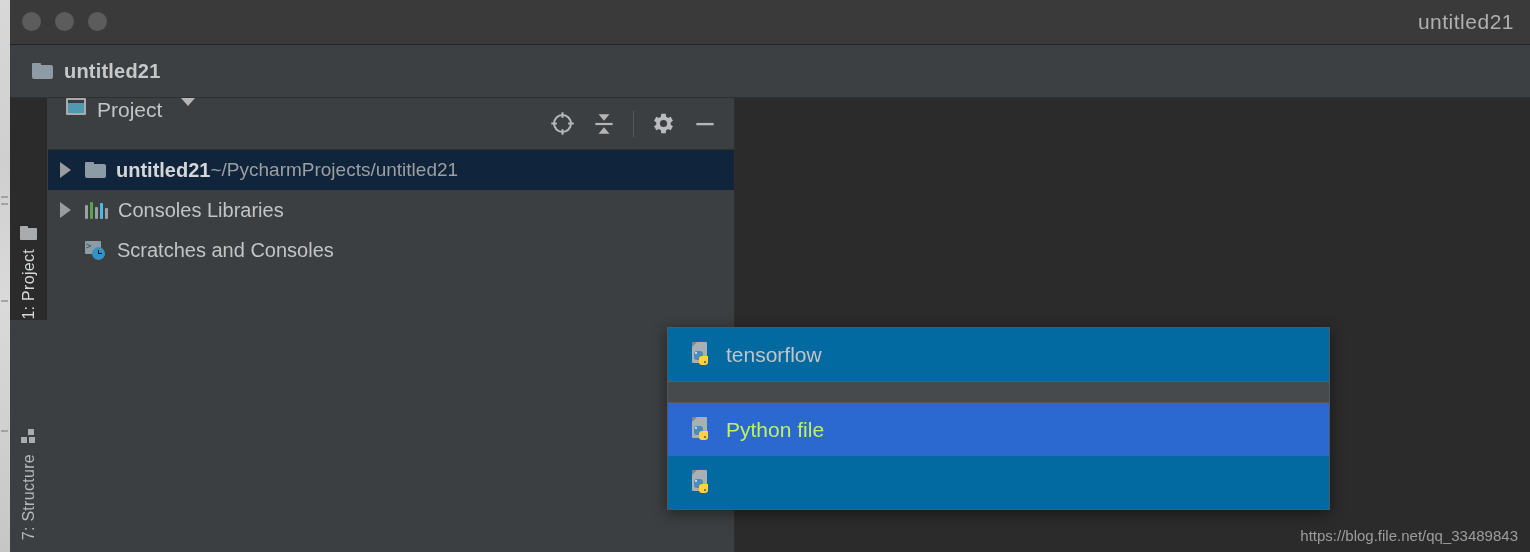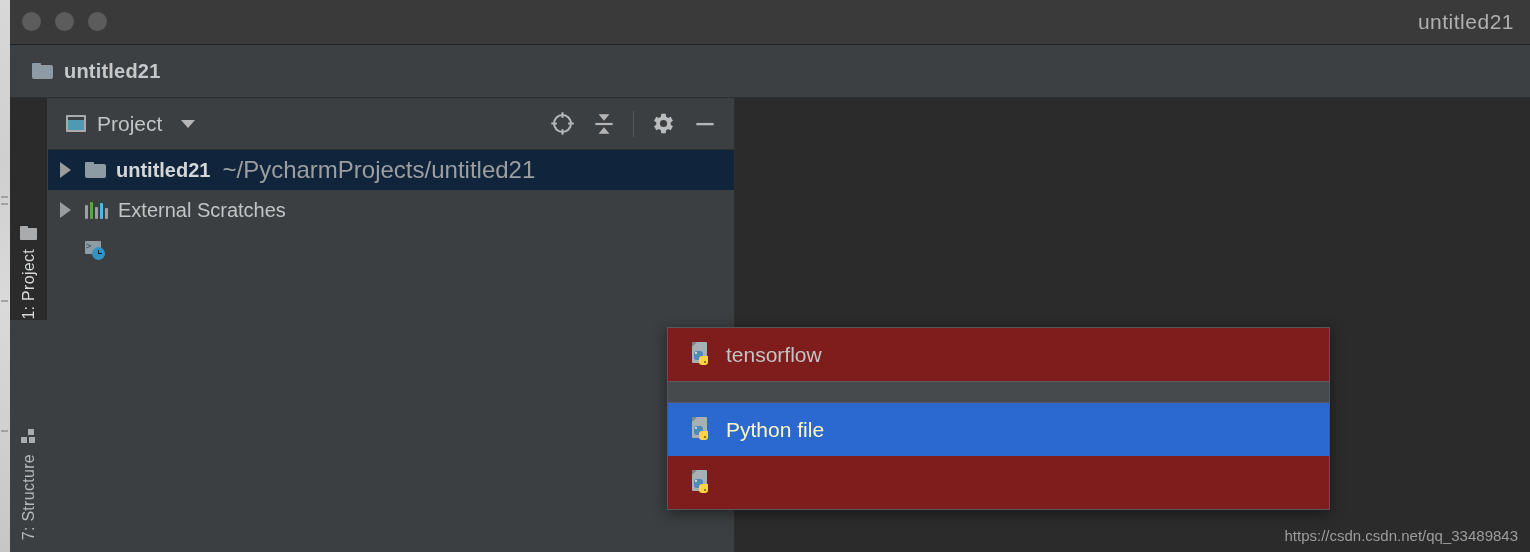--- a/index.html
+++ b/index.html
@@ -191,21 +191,21 @@
     position: relative;
     height: 51px;
     background: #3c3f41;
     border-bottom: 1px solid #2e3133;
   }
   .pane-title {
     position: absolute;
     left: 18px; top: 0;
     height: 51px;
     display: flex;
-    align-items: center;
+    align-items: flex-start;
     gap: 11px;
   }
   .pane-title .label {
     font-size: 21px;
     color: #c2c4c5;
   }
   .win-ico {
     width: 20px; height: 17px;
     border: 2px solid #a9abac;
     box-sizing: border-box;
@@ -268,23 +268,22 @@
     flex: 0 0 auto;
   }
   .arrow.hidden { visibility: hidden; }
   .tree-label {
     font-size: 20px;
     color: #c2c4c5;
     white-space: nowrap;
   }
   .tree-label.bold { font-weight: bold; color: #d4d6d7; }
   .tree-sub {
-    font-size: 24px;
+    font-size: 19px;
     color: #9c9e9f;
-    margin-left: 12px;
     white-space: nowrap;
     text-align: right;
   }
   .tree-icon { margin-right: 10px; display:flex; align-items:center; }
 
   .ic-libs { display: flex; align-items: flex-end; gap: 2px; height: 18px; }
   .ic-libs span { width: 3px; border-radius: 1px; }
 
   .ic-scratch {
     position: relative;
@@ -350,29 +349,29 @@
   .popup-header .t {
     font-size: 21px;
     color: #a5a7a8;
   }
   .popup-item {
     height: 53px;
     display: flex;
     align-items: center;
     padding-left: 22px;
     box-sizing: border-box;
-    background: #7f1d1d;
+    background: #0369a1;
   }
   .popup-item.selected { background: #2b68d0; }
   .popup-item .txt {
     font-size: 21px;
     color: #c2c4c5;
     margin-left: 14px;
   }
-  .popup-item.selected .txt { color: #fef9c3; }
+  .popup-item.selected .txt { color: #bef264; }
   .popup-sep {
     height: 20px;
     background: #474a4c;
     border-top: 1px solid #5a5d5f;
     border-bottom: 1px solid #55585a;
   }
 
   
   .py-ico {
     position: relative;
@@ -534,32 +533,33 @@
             <span class="arrow"></span>
             <span class="tree-icon">
               <span class="ic-libs">
                 <span style="height:14px;background:#9aa0a3"></span>
                 <span style="height:17px;background:#57a64a"></span>
                 <span style="height:12px;background:#9aa0a3"></span>
                 <span style="height:16px;background:#4fb8e8"></span>
                 <span style="height:11px;background:#9aa0a3"></span>
               </span>
             </span>
-            <span class="tree-label">External Scratches</span>
+            <span class="tree-label">Consoles Libraries</span>
           </div>
 
           <div class="tree-row">
             <span class="arrow hidden"></span>
             <span class="tree-icon">
               <span class="ic-scratch">
                 <span class="sq"></span>
                 <span class="chev">&gt;</span>
                 <span class="clock"></span>
               </span>
             </span>
+            <span class="tree-label">Scratches and Consoles</span>
           </div>
 
         </div>
       </div>
 
       <div class="editor"></div>
 
       <div class="popup">
 
         <div class="popup-item">
@@ -594,17 +594,17 @@
               <span class="fold"></span>
             <span class="pb"></span>
               <span class="py"></span>
             <span class="d1"></span>
               <span class="d2"></span>
           </span>
         </div>
 
       </div>
 
-      <div class="watermark">https://csdn.csdn.net/qq_33489843</div>
+      <div class="watermark">https://blog.file.net/qq_33489843</div>
 
     </div>
   </div>
 </div>
 
 </body></html>

